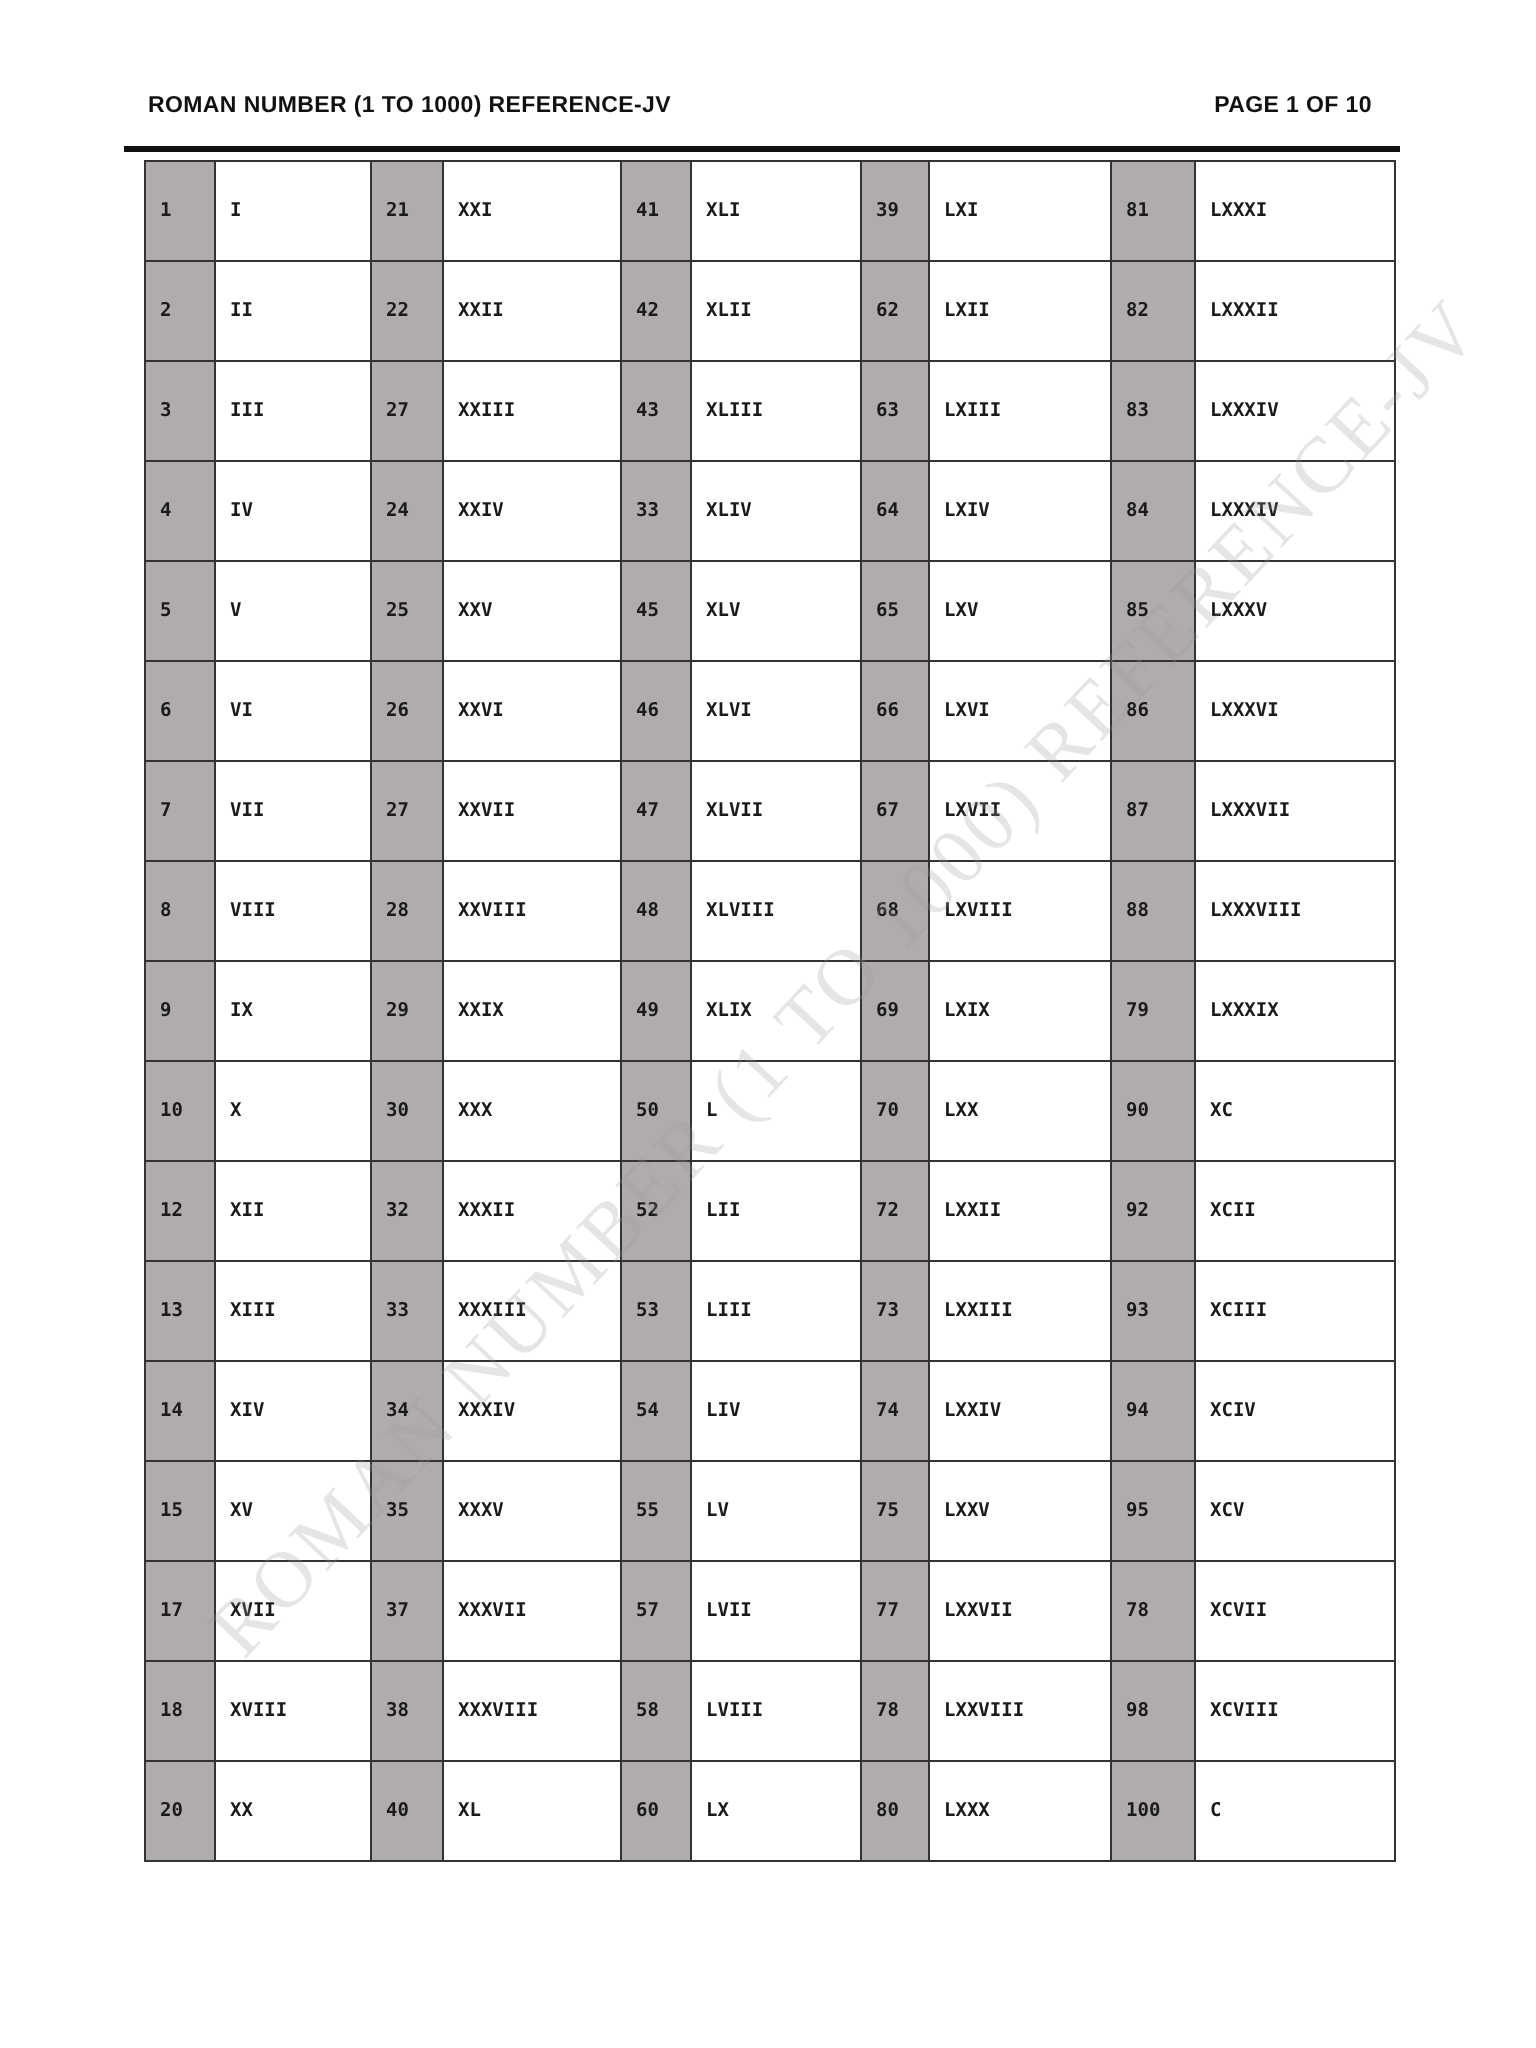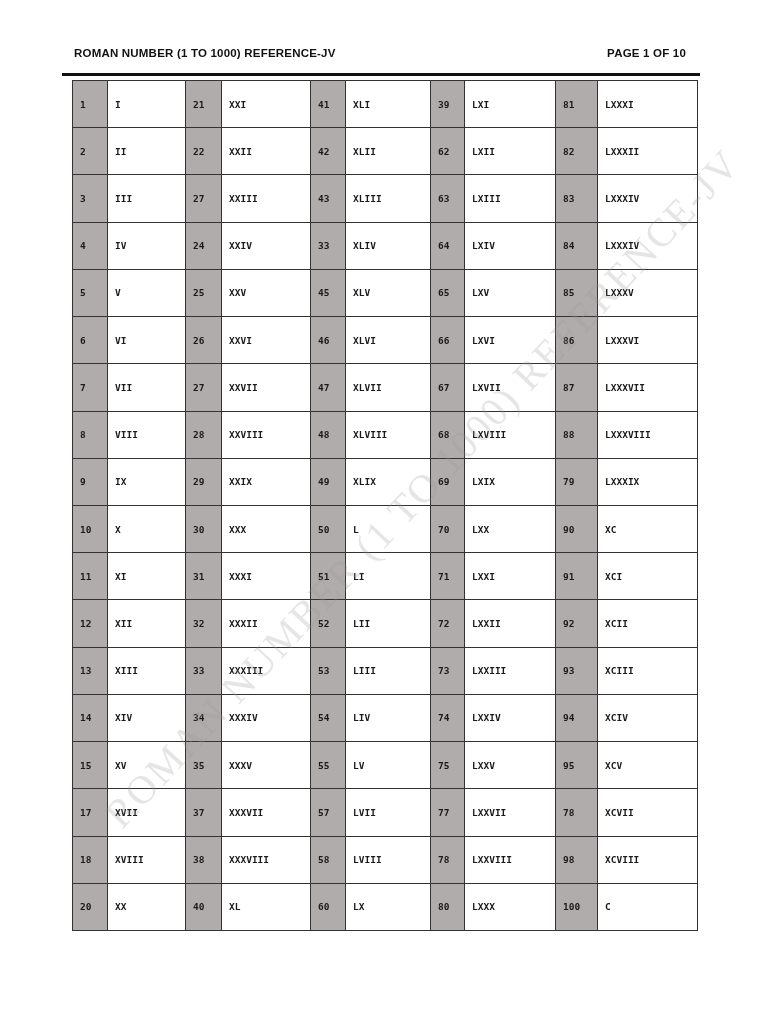--- a/index.html
+++ b/index.html
@@ -164,32 +164,20 @@
         <td class="num">30</td>
         <td class="val">XXX</td>
         <td class="num">50</td>
         <td class="val">L</td>
         <td class="num">70</td>
         <td class="val">LXX</td>
         <td class="num">90</td>
         <td class="val">XC</td>
       </tr>
       <tr>
-        <td class="num">11</td>
-        <td class="val">XI</td>
-        <td class="num">31</td>
-        <td class="val">XXXI</td>
-        <td class="num">51</td>
-        <td class="val">LI</td>
-        <td class="num">71</td>
-        <td class="val">LXXI</td>
-        <td class="num">91</td>
-        <td class="val">XCI</td>
-      </tr>
-      <tr>
         <td class="num">12</td>
         <td class="val">XII</td>
         <td class="num">32</td>
         <td class="val">XXXII</td>
         <td class="num">52</td>
         <td class="val">LII</td>
         <td class="num">72</td>
         <td class="val">LXXII</td>
         <td class="num">92</td>
         <td class="val">XCII</td>

